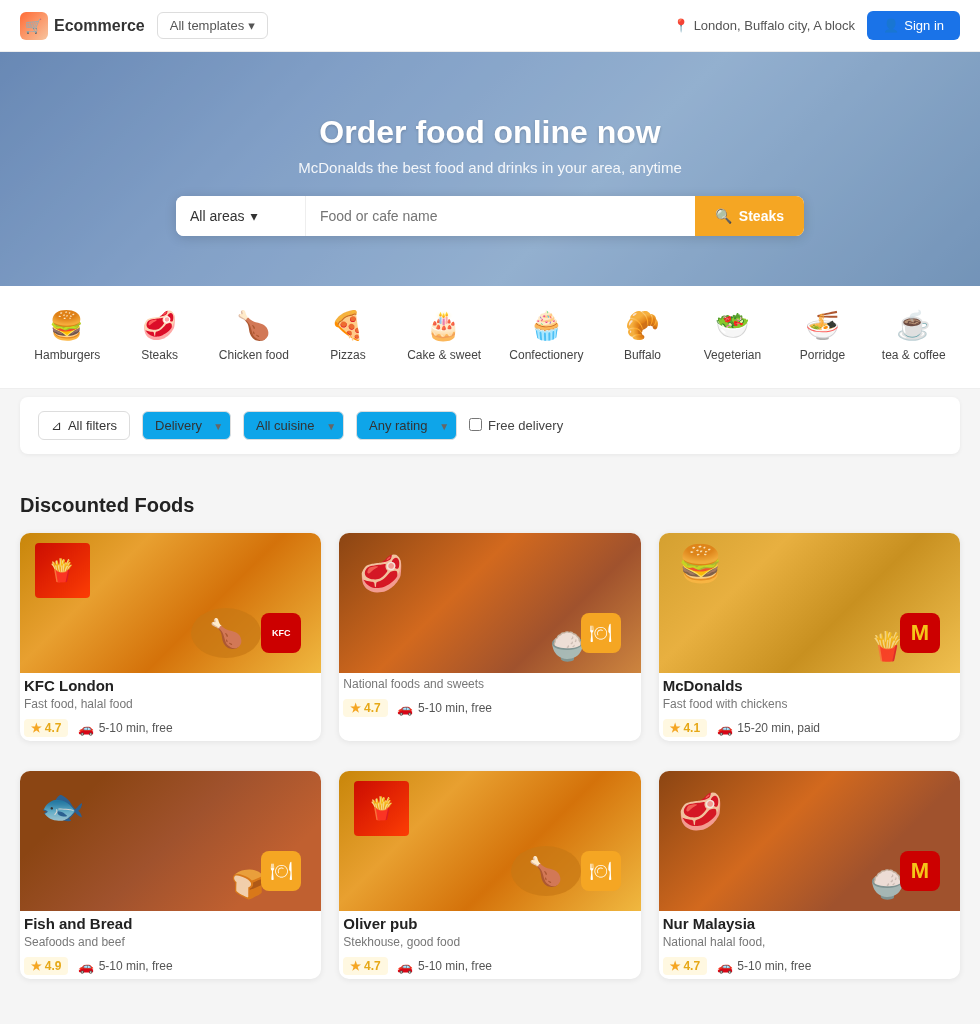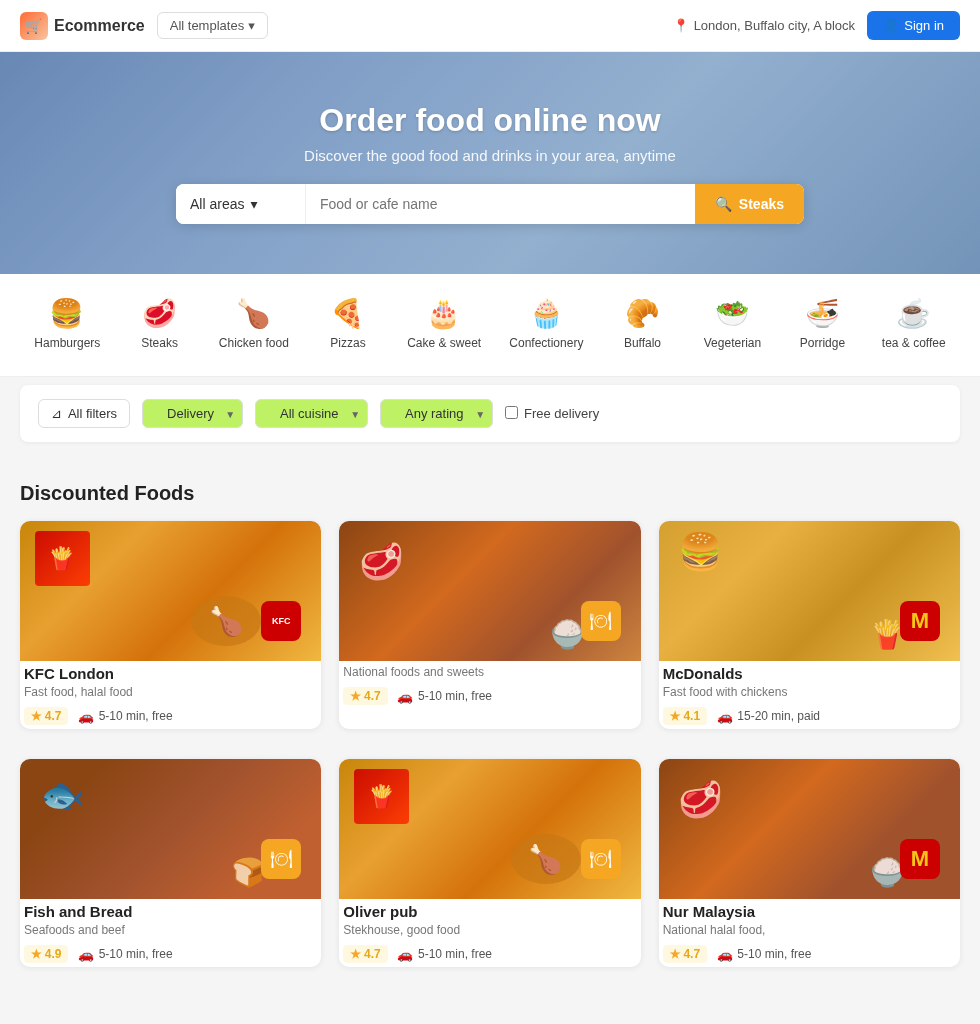--- a/index.html
+++ b/index.html
@@ -12,35 +12,35 @@
     .logo-icon { width: 28px; height: 28px; background: linear-gradient(135deg, #ff6b35, #f7c59f); border-radius: 6px; display: flex; align-items: center; justify-content: center; color: white; font-size: 14px; }
     .template-btn { border: 1px solid #ddd; background: #fff; padding: 5px 12px; border-radius: 6px; font-size: 13px; cursor: pointer; display: flex; align-items: center; gap: 4px; color: #555; }
     .header-right { display: flex; align-items: center; gap: 12px; }
     .location { display: flex; align-items: center; gap: 4px; font-size: 13px; color: #555; }
     .location-icon { color: #555; font-size: 13px; }
     .signin-btn { background: #1a73e8; color: white; border: none; padding: 7px 16px; border-radius: 6px; font-size: 13px; cursor: pointer; display: flex; align-items: center; gap: 5px; }
 
     
     .hero { background: linear-gradient(135deg, #6b8cba 0%, #8fadd4 30%, #a8c4e0 60%, #7a9cbf 100%); padding: 50px 20px; text-align: center; position: relative; overflow: hidden; min-height: 175px; display: flex; flex-direction: column; align-items: center; justify-content: center; }
     .hero::before { content: ''; position: absolute; inset: 0; background: rgba(100,130,170,0.3); }
-    .hero-content { position: relative; z-index: 1; }
+    .hero-content { position: relative; z-index: 1; margin-top: 12px; }
     .hero h1 { color: white; font-size: 32px; font-weight: 700; margin-bottom: 8px; text-shadow: 0 1px 3px rgba(0,0,0,0.2); }
     .hero p { color: rgba(255,255,255,0.9); font-size: 15px; margin-bottom: 20px; }
     .hero-search { display: flex; background: white; border-radius: 8px; overflow: hidden; width: 628px; box-shadow: 0 2px 12px rgba(0,0,0,0.15); }
     .area-select { border: none; border-right: 1px solid #eee; padding: 0 14px; font-size: 14px; color: #333; background: white; cursor: pointer; display: flex; align-items: center; gap: 6px; min-width: 130px; outline: none; }
     .search-input { flex: 1; border: none; padding: 12px 14px; font-size: 14px; color: #999; outline: none; }
     .search-btn { background: #f5a623; color: white; border: none; padding: 12px 20px; font-size: 14px; font-weight: 600; cursor: pointer; display: flex; align-items: center; gap: 6px; white-space: nowrap; }
 
     
     .categories { background: white; padding: 18px 20px; display: flex; gap: 0; overflow-x: auto; border-bottom: 1px solid #eee; }
     .category-item { display: flex; flex-direction: column; align-items: center; gap: 8px; padding: 8px 16px; cursor: pointer; min-width: 90px; }
     .category-icon { font-size: 28px; line-height: 1; }
     .category-label { font-size: 12px; color: #444; text-align: center; white-space: nowrap; }
     .filter-btn { display: flex; align-items: center; gap: 6px; padding: 6px 12px; border: 1px solid #ddd; border-radius: 6px; font-size: 13px; cursor: pointer; background: white; color: #333; }
-    .filter-select { padding: 6px 24px; border: 1px solid #ddd; border-radius: 6px; font-size: 13px; cursor: pointer; background: #bef264; color: #333; appearance: none; padding-right: 28px; position: relative; }
+    .filter-select { padding: 6px 12px; border: 1px solid #ddd; border-radius: 6px; font-size: 13px; cursor: pointer; background: #0ea5e9; color: #333; appearance: none; padding-right: 28px; position: relative; }
     .select-wrapper { position: relative; display: inline-block; }
     .select-wrapper::after { content: '▼'; position: absolute; right: 8px; top: 50%; transform: translateY(-50%); font-size: 10px; color: #666; pointer-events: none; }
     .free-delivery { display: flex; align-items: flex-start; gap: 6px; font-size: 13px; color: #444; cursor: pointer; }
     .free-delivery input { cursor: pointer; }
 
     
     .main { padding: 20px; }
     .section-title { font-size: 20px; font-weight: 700; margin-bottom: 16px; color: #222; }
     .cards-grid { display: grid; grid-template-columns: repeat(3, 1fr); gap: 18px; margin-bottom: 30px; }
     .card { background: white; border-radius: 10px; overflow: hidden; box-shadow: 0 1px 6px rgba(0,0,0,0.08); cursor: pointer; transition: box-shadow 0.2s; }
@@ -93,21 +93,21 @@
     <button class="signin-btn">
       <span>👤</span>
       <span>Sign in</span>
     </button>
   </div>
 </div>
 
 <div class="hero">
   <div class="hero-content">
     <h1>Order food online now</h1>
-    <p>Discover the good food and drinks in your area, anytime</p>
+    <p>McDonalds the best food and drinks in your area, anytime</p>
     <div class="hero-search">
       <div class="area-select">
         <span>All areas</span>
         <span>▾</span>
       </div>
       <input type="text" class="search-input" placeholder="Food or cafe name" style="">
       <button class="search-btn">
         <span>🔍</span>
         <span>Steaks</span>
       </button>

